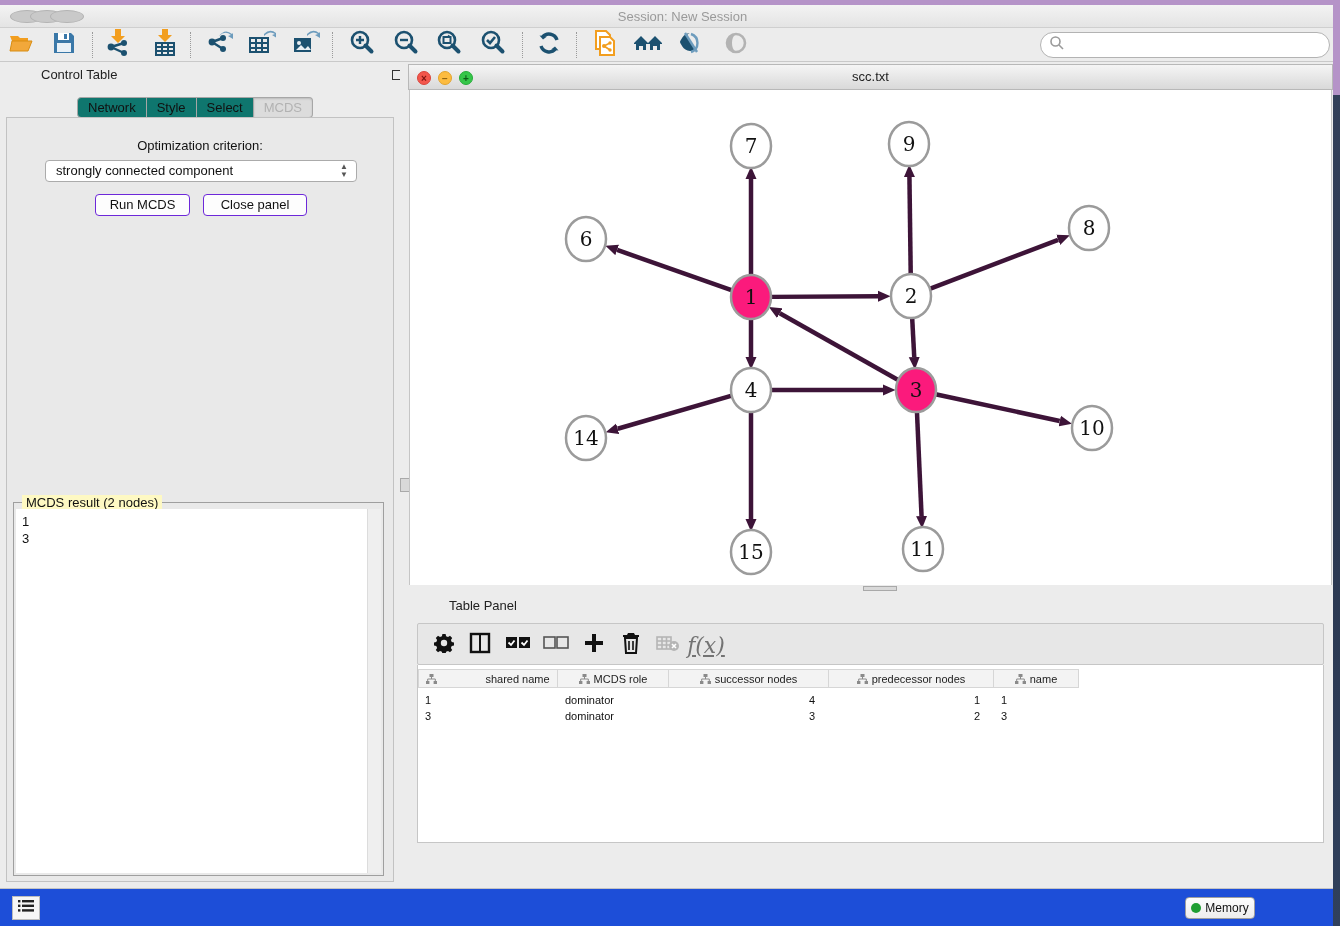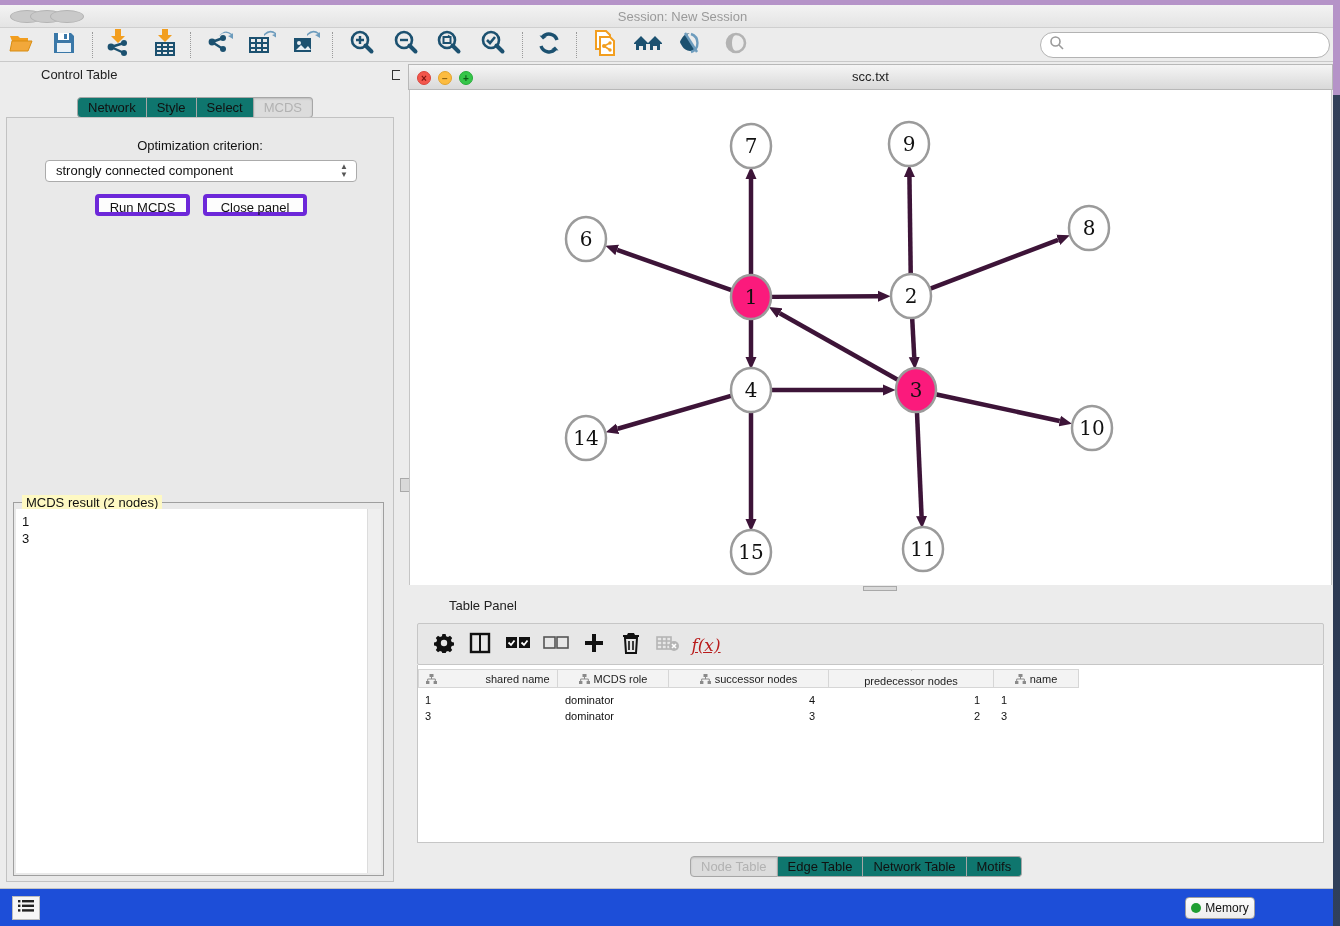--- a/index.html
+++ b/index.html
@@ -43,21 +43,21 @@
   #cp-content { position:absolute; left:6px; top:55px; width:388px; height:765px;
     background:#e9e9e9; border:1px solid #c2c2c2; }
   #opt-label { position:absolute; top:20px; width:100%; text-align:center;
     font-size:13px; color:#111; }
   #criterion-select { position:absolute; left:38px; top:42px; width:312px; height:22px;
     background:#fff; border:1px solid #ababab; border-radius:4px; font-size:13px;
     line-height:20px; padding-left:10px; color:#111; }
   .select-arrows { position:absolute; right:6px; top:2px; width:12px; height:18px;
     font-size:8px; line-height:8px; color:#555; text-align:center; }
   .cp-btn { position:absolute; top:76px; height:22px; background:#fdfdfd;
-    border:4px solid #6d28d9; border-radius:4px; font-size:13px; line-height:20px;
+    border:1px solid #6d28d9; border-radius:4px; font-size:13px; line-height:20px;
     text-align:center; color:#111; }
   #result-box { position:absolute; left:6px; top:384px; width:371px; height:374px;
     border:1px solid #9f9f9f; }
   #result-title { position:absolute; left:8px; top:-8px; background:#fef9c3;
     padding:0 4px; font-size:13px; color:#111; }
   #result-text { position:absolute; left:2px; top:6px; right:16px; bottom:2px;
     background:#fff; font-size:13px; line-height:17px; padding:4px 0 0 6px; color:#111; }
   #result-scroll { position:absolute; right:2px; top:6px; width:14px; bottom:2px;
     background:#efefef; border-left:1px solid #dcdcdc; }
 
@@ -448,21 +448,21 @@
         <svg width="24" height="18" viewBox="0 0 24 18">
             <g stroke="#b5b5b5" stroke-width="1.6" fill="none">
               <rect x="1" y="3" width="14" height="12"></rect>
               <path d="M1 7 h14 M1 11 h14 M6 3 v12 M10.5 3 v12"></path>
             </g>
             <circle cx="18" cy="12" r="5" fill="#b5b5b5"></circle>
             <path d="M16 10 l4 4 M20 10 l-4 4" stroke="#fff" stroke-width="1.6"></path>
           </svg></span>
     </div>
     <div class="tpt-btn" style="left:272px">
-      <span style="font-family:'DejaVu Serif',serif; font-style:italic; font-size:17px; color:#b91c1c;text-decoration:underline;">f(x)</span>
+      <span style="font-family:'DejaVu Serif',serif; font-style:italic; font-size:22px; color:#737373;text-decoration:underline;">f(x)</span>
     </div>
   </div>
   <div id="tp-table">
     <div id="tp-header">
         <div class="th-cell" style="width: 140px; gap: 48px;">
           <svg width="11" height="10" viewBox="0 0 11 10">
             <g fill="#8a8a8a">
               <rect x="3.5" y="0" width="4" height="3"></rect>
               <rect x="0" y="7" width="3.4" height="3"></rect>
               <rect x="7.6" y="7" width="3.4" height="3"></rect>
@@ -486,21 +486,21 @@
           <svg width="11" height="10" viewBox="0 0 11 10">
             <g fill="#8a8a8a">
               <rect x="3.5" y="0" width="4" height="3"></rect>
               <rect x="0" y="7" width="3.4" height="3"></rect>
               <rect x="7.6" y="7" width="3.4" height="3"></rect>
             </g>
             <path d="M5.5 3 v2 M1.7 7 V5 h7.6 v2" stroke="#8a8a8a" fill="none"></path>
           </svg>
           <span>successor nodes</span>
         </div>
-        <div class="th-cell" style="width: 165px; flex-direction: column;">
+        <div class="th-cell" style="width: 165px;">
           <svg width="11" height="10" viewBox="0 0 11 10">
             <g fill="#8a8a8a">
               <rect x="3.5" y="0" width="4" height="3"></rect>
               <rect x="0" y="7" width="3.4" height="3"></rect>
               <rect x="7.6" y="7" width="3.4" height="3"></rect>
             </g>
             <path d="M5.5 3 v2 M1.7 7 V5 h7.6 v2" stroke="#8a8a8a" fill="none"></path>
           </svg>
           <span>predecessor nodes</span>
         </div>
@@ -526,28 +526,20 @@
         </div>
         <div class="tr-row" style="top: 43px;">
           <div class="td-cell" style="left: 0px; width: 140px; text-align: left; padding: 0px 0px 0px 7px;">3</div>
           <div class="td-cell" style="left: 140px; width: 111px; text-align: left; padding: 0px 0px 0px 7px;">dominator</div>
           <div class="td-cell" style="left: 251px; width: 160px; text-align: right; padding: 0px 14px 0px 0px;">3</div>
           <div class="td-cell" style="left: 411px; width: 165px; text-align: right; padding: 0px 14px 0px 0px;">2</div>
           <div class="td-cell" style="left: 576px; width: 85px; text-align: left; padding: 0px 0px 0px 7px;">3</div>
         </div>
       </div>
   </div>
-  <div id="tp-tabs-strip">
-    <div class="seg-tabs" id="tp-tabs" style="left:282px; top:0">
-        <div class="seg-tab selected">Node Table</div>
-        <div class="seg-tab">Edge Table</div>
-        <div class="seg-tab">Network Table</div>
-        <div class="seg-tab">Motifs</div>
-      </div>
-  </div>
 </div>
 
 <div id="status-bar" class="abs">
   <div id="list-button">
     <span>
       <svg width="18" height="14" viewBox="0 0 18 14">
           <g fill="#222">
             <rect x="1" y="1" width="2.4" height="2.4"></rect>
             <rect x="5" y="1" width="12" height="2.4"></rect>
             <rect x="1" y="5.6" width="2.4" height="2.4"></rect>

